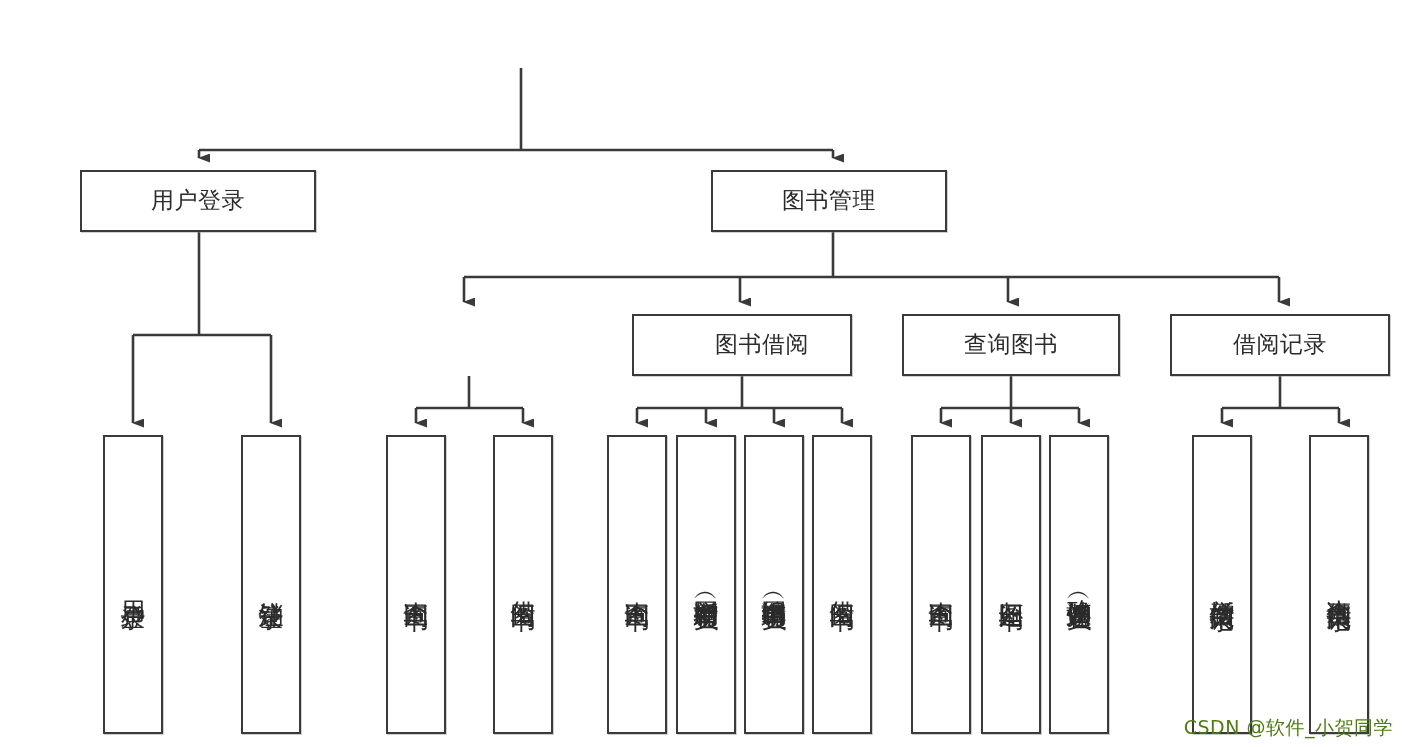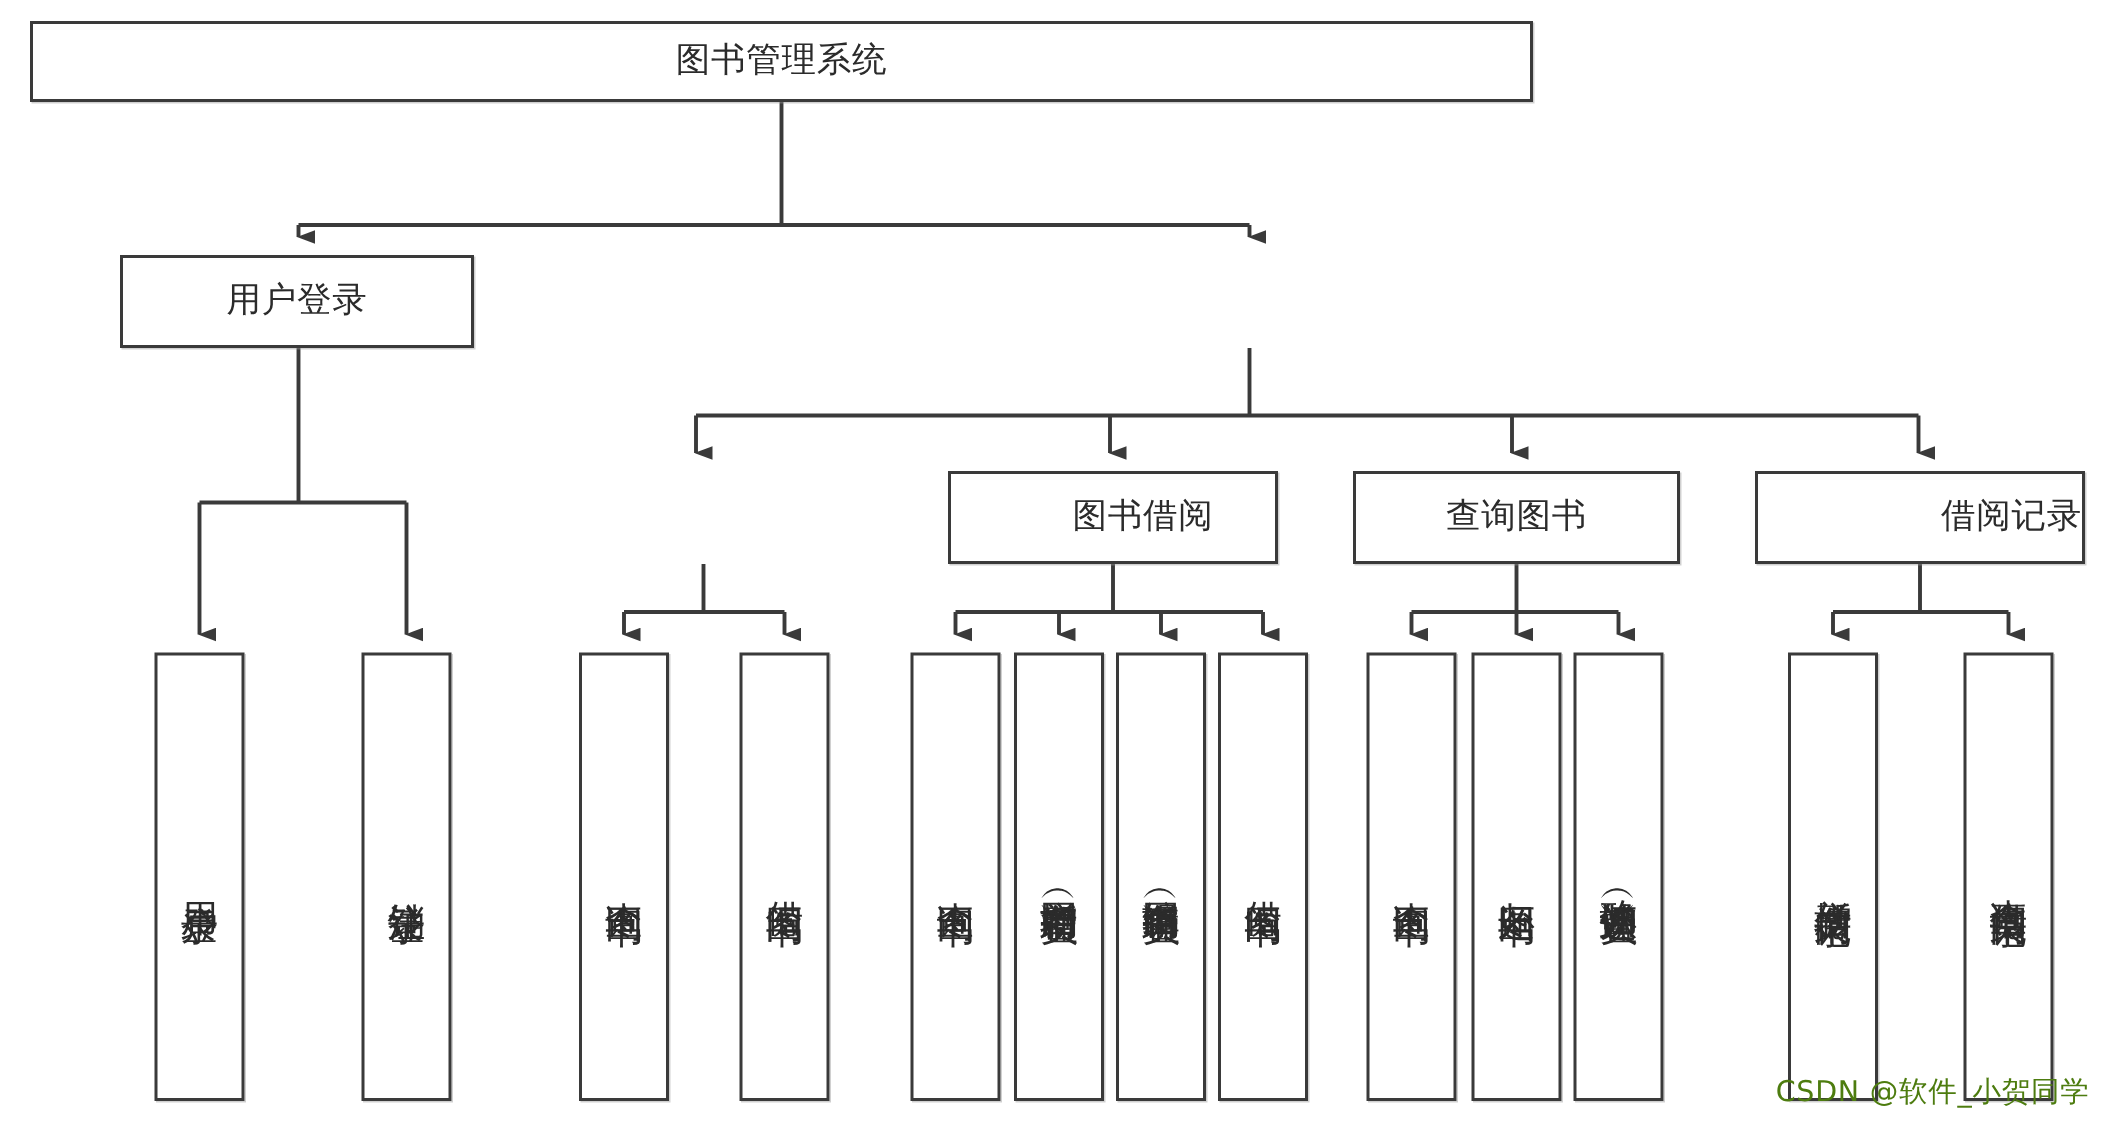--- a/index.html
+++ b/index.html
@@ -124,35 +124,35 @@
       <path d="M1079,408 L1079,423" marker-end="url(#arrow)"></path>
 
       <path d="M1280,376 L1280,408"></path>
       <path d="M1222,408 L1339,408"></path>
       <path d="M1222,408 L1222,423" marker-end="url(#arrow)"></path>
       <path d="M1339,408 L1339,423" marker-end="url(#arrow)"></path>
 
     </g>
   </svg>
 
-  <div class="node root horiz" style="left:20px; top:14px; width:1002px; height:54px;">
-    <span class="lbl">图书管理系统</span>
-  </div>
 
   <div class="node horiz" style="left:80px; top:170px; width:236px; height:62px;">
     <span class="lbl">用户登录</span>
   </div>
+  <div class="node horiz" style="left:711px; top:170px; width:236px; height:62px;">
+    <span class="lbl">图书管理</span>
+  </div>
 
   <div class="node horiz" style="left:632px; top:314px; width:220px; height:62px;padding-left:40px;">
     <span class="lbl">图书借阅</span>
   </div>
   <div class="node horiz" style="left:902px; top:314px; width:218px; height:62px;">
     <span class="lbl">查询图书</span>
   </div>
-  <div class="node horiz" style="left:1170px; top:314px; width:220px; height:62px;justify-content:flex-end;">
+  <div class="node horiz" style="left:1170px; top:314px; width:220px; height:62px;">
     <span class="lbl">借阅记录</span>
   </div>
 
   <div class="node vert" style="left:103px; top:435px; width:60px; height:299px;">
     <span class="lbl">用户登录</span>
   </div>
   <div class="node vert" style="left:241px; top:435px; width:60px; height:299px;">
     <span class="lbl">注销登录</span>
   </div>
 

